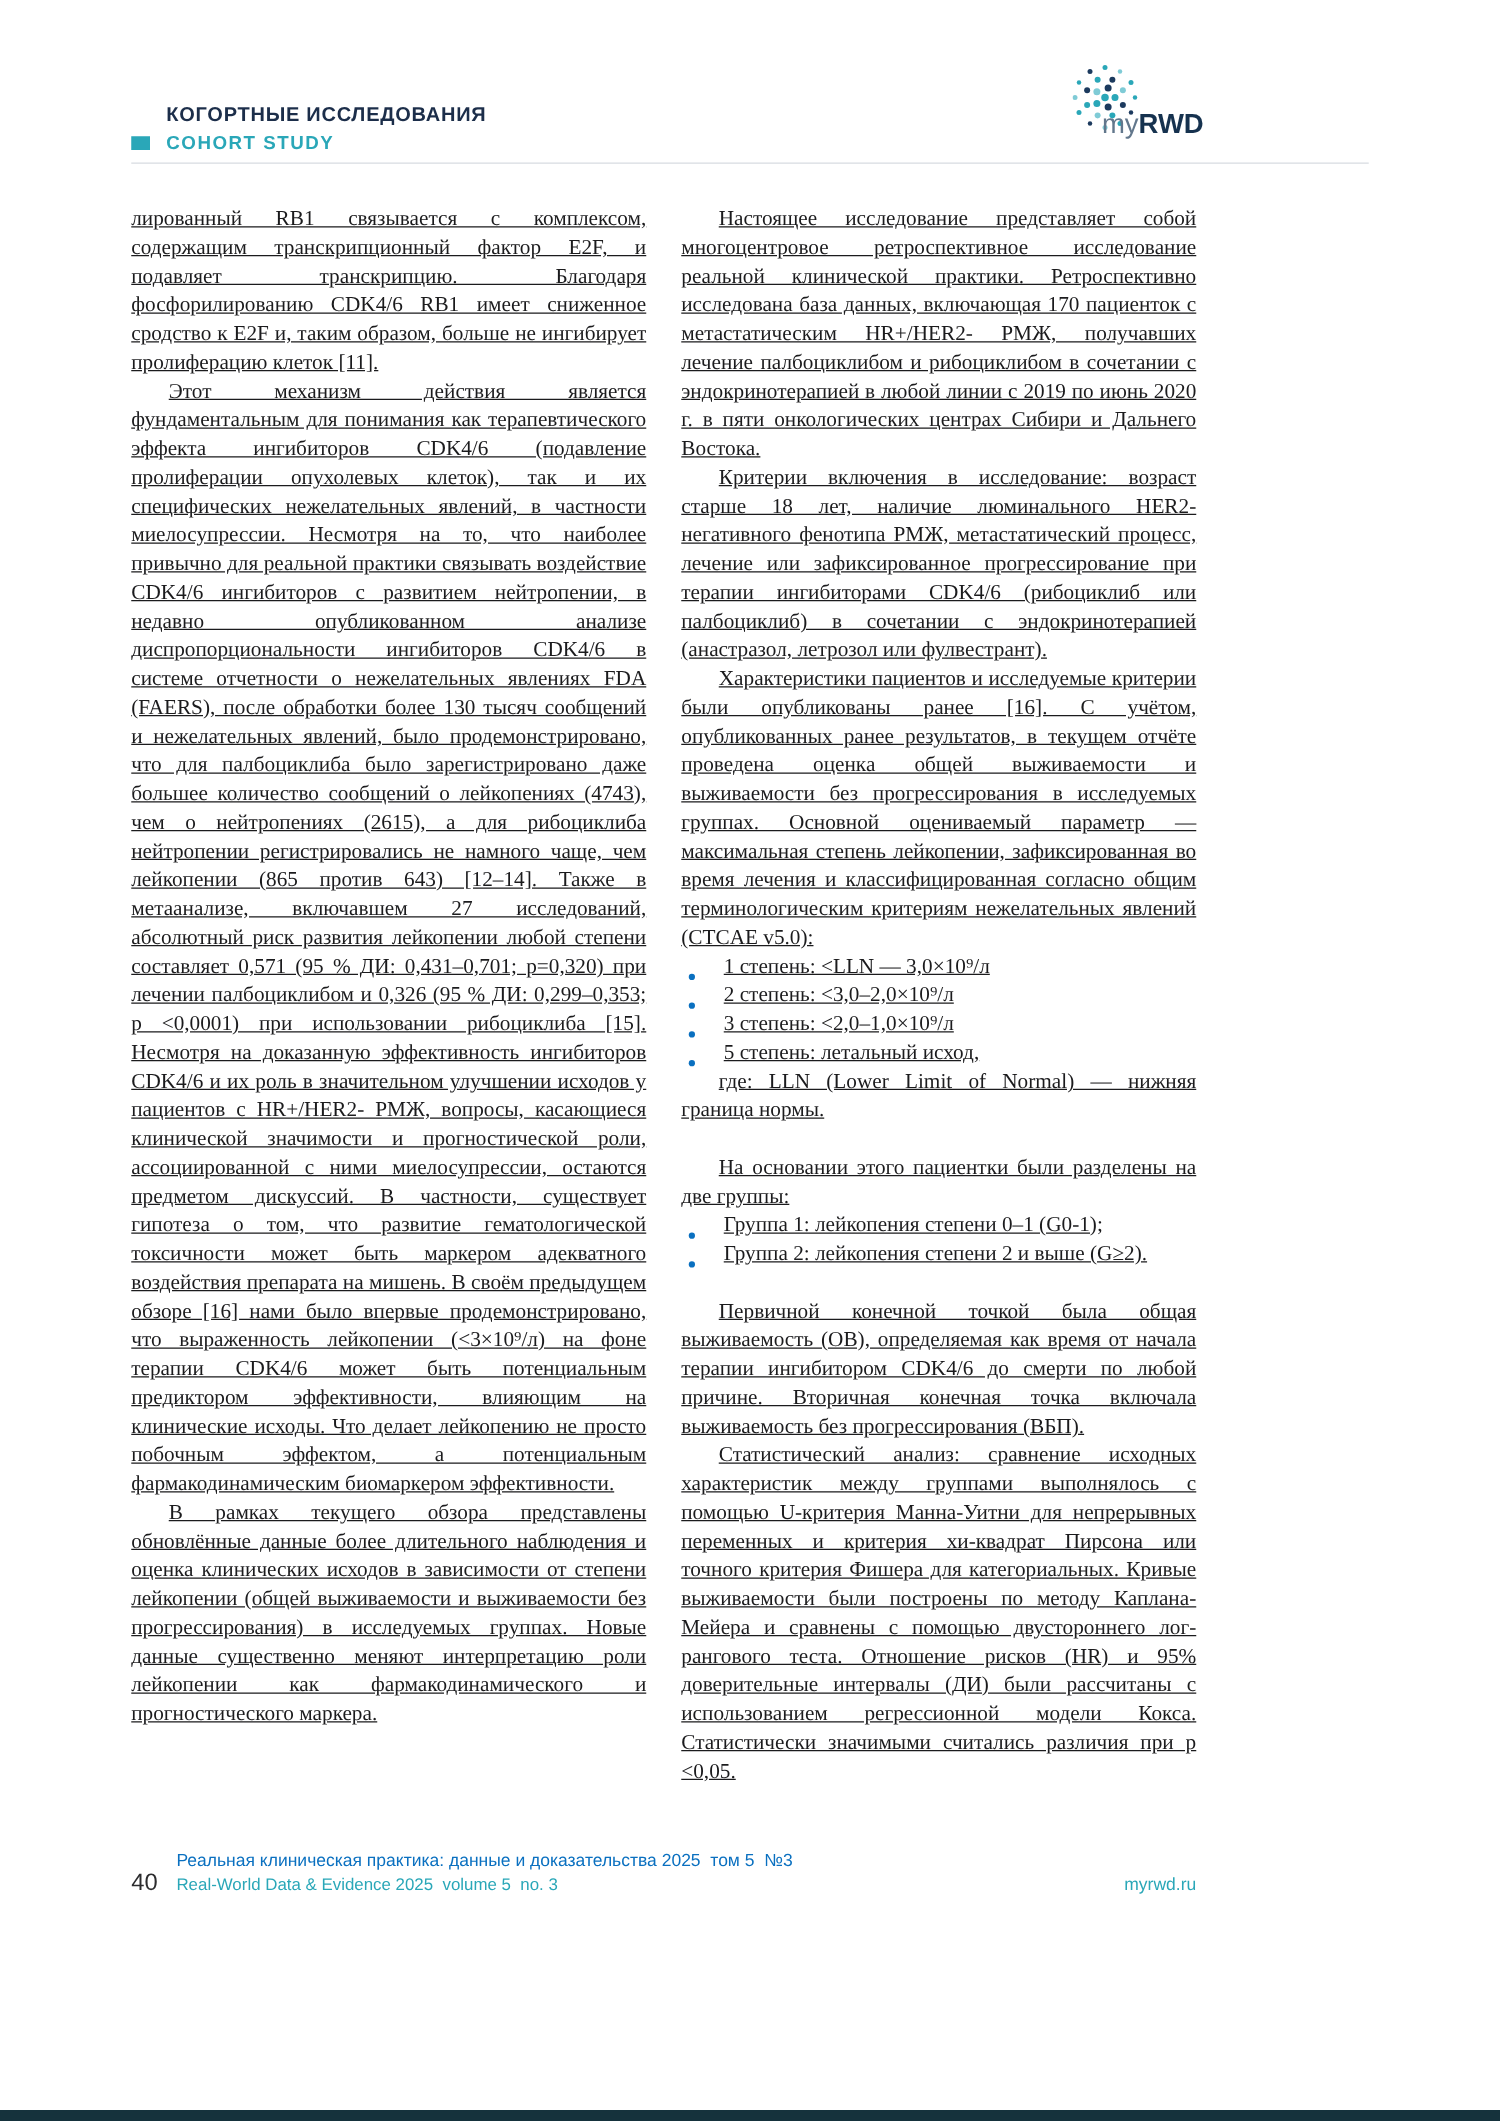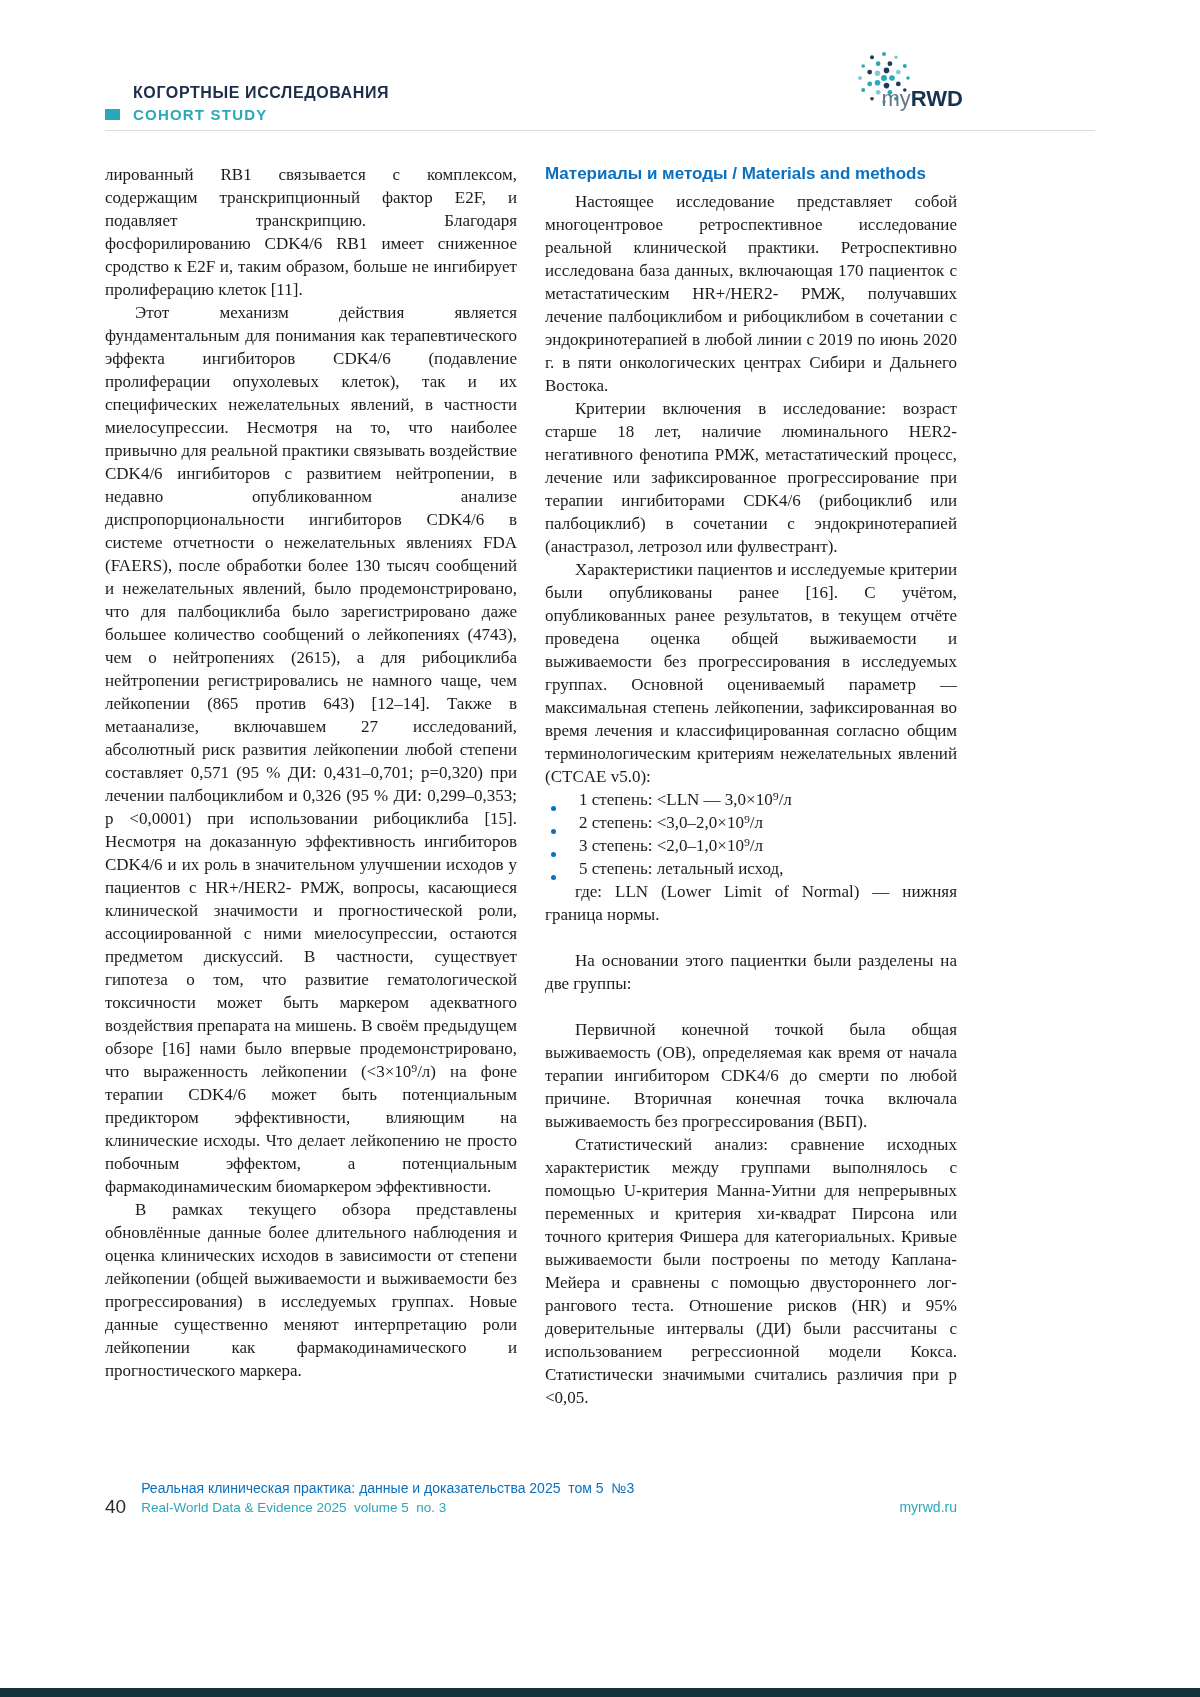--- a/index.html
+++ b/index.html
@@ -19,21 +19,21 @@
 
   .logo { position:absolute; left:753px; top:-32px; width:105px; height:58px; }
   .logo-dots { position:absolute; left:0; top:0; }
   .logo-text { position:absolute; right:0; bottom:2px; font-family:"Liberation Sans", sans-serif;
                font-size:22px; line-height:18px; }
   .lt-my { color:#62778c; font-weight:400; }
   .lt-rwd { color:#16324f; font-weight:700; }
 
   
   .content { position:absolute; left:105px; top:163px; width:852px; display:flex; gap:28px; }
-  .col { width:412px; font-size:17px; line-height:23px; }
+  .col { width:412px; font-size:17px; line-height:23px;text-decoration:underline; }
   .para { text-align:justify; hyphens:auto; }
   .indent { text-indent:30px; }
   .gap { margin-top:23px; }
 
   .section-heading { font-family:"Liberation Sans", sans-serif; font-size:17px; font-weight:700;
                      color:#0a70c0; line-height:22px; margin-bottom:5px; }
 
   .bullets { list-style:none; }
   .bullet-item { display:flex; align-items:flex-end; }
   .dot { flex:none; width:5px; height:5px; border-radius:50%; background:#0a70c0;
@@ -102,21 +102,20 @@
 
   <div class="content">
 
     <div class="col col-left">
       <p class="para">лированный RB1 связывается с комплексом, содержащим транскрипционный фактор E2F, и подавляет транскрипцию. Благодаря фосфорилированию CDK4/6 RB1 имеет сниженное сродство к E2F и, таким образом, больше не ингибирует пролиферацию клеток [11].</p>
       <p class="para indent">Этот механизм действия является фундаментальным для понимания как терапевтического эффекта ингибиторов CDK4/6 (подавление пролиферации опухолевых клеток), так и их специфических нежелательных явлений, в частности миелосупрессии. Несмотря на то, что наиболее привычно для реальной практики связывать воздействие CDK4/6 ингибиторов с развитием нейтропении, в недавно опубликованном анализе диспропорциональности ингибиторов CDK4/6 в системе отчетности о нежелательных явлениях FDA (FAERS), после обработки более 130 тысяч сообщений и нежелательных явлений, было продемонстрировано, что для палбоциклиба было зарегистрировано даже большее количество сообщений о лейкопениях (4743), чем о нейтропениях (2615), а для рибоциклиба нейтропении регистрировались не намного чаще, чем лейкопении (865 против 643) [12–14]. Также в метаанализе, включавшем 27 исследований, абсолютный риск развития лейкопении любой степени составляет 0,571 (95 % ДИ: 0,431–0,701; p=0,320) при лечении палбоциклибом и 0,326 (95 % ДИ: 0,299–0,353; p &lt;0,0001) при использовании рибоциклиба [15]. Несмотря на доказанную эффективность ингибиторов CDK4/6 и их роль в значительном улучшении исходов у пациентов с HR+/HER2- РМЖ, вопросы, касающиеся клинической значимости и прогностической роли, ассоциированной с ними миелосупрессии, остаются предметом дискуссий. В частности, существует гипотеза о том, что развитие гематологической токсичности может быть маркером адекватного воздействия препарата на мишень. В своём предыдущем обзоре [16] нами было впервые продемонстрировано, что выраженность лейкопении (&lt;3×10⁹/л) на фоне терапии CDK4/6 может быть потенциальным предиктором эффективности, влияющим на клинические исходы. Что делает лейкопению не просто побочным эффектом, а потенциальным фармакодинамическим биомаркером эффективности.</p>
       <p class="para indent">В рамках текущего обзора представлены обновлённые данные более длительного наблюдения и оценка клинических исходов в зависимости от степени лейкопении (общей выживаемости и выживаемости без прогрессирования) в исследуемых группах. Новые данные существенно меняют интерпретацию роли лейкопении как фармакодинамического и прогностического маркера.</p>
     </div>
 
     <div class="col col-right">
-      <h2 class="section-heading">Материалы и методы / Materials and methods</h2>
       <p class="para indent">Настоящее исследование представляет собой многоцентровое ретроспективное исследование реальной клинической практики. Ретроспективно исследована база данных, включающая 170 пациенток с метастатическим HR+/HER2- РМЖ, получавших лечение палбоциклибом и рибоциклибом в сочетании с эндокринотерапией в любой линии с 2019 по июнь 2020 г. в пяти онкологических центрах Сибири и Дальнего Востока.</p>
       <p class="para indent">Критерии включения в исследование: возраст старше 18 лет, наличие люминального HER2-негативного фенотипа РМЖ, метастатический процесс, лечение или зафиксированное прогрессирование при терапии ингибиторами CDK4/6 (рибоциклиб или палбоциклиб) в сочетании с эндокринотерапией (анастразол, летрозол или фулвестрант).</p>
       <p class="para indent">Характеристики пациентов и исследуемые критерии были опубликованы ранее [16]. С учётом, опубликованных ранее результатов, в текущем отчёте проведена оценка общей выживаемости и выживаемости без прогрессирования в исследуемых группах. Основной оцениваемый параметр — максимальная степень лейкопении, зафиксированная во время лечения и классифицированная согласно общим терминологическим критериям нежелательных явлений (CTCAE v5.0):</p>
 
       <ul class="bullets">
         <li class="bullet-item">
             <span class="dot"></span>
             <span class="bullet-text">1 степень: &lt;LLN — 3,0×10⁹/л</span>
           </li>
         <li class="bullet-item">
@@ -129,20 +128,30 @@
           </li>
         <li class="bullet-item">
             <span class="dot"></span>
             <span class="bullet-text">5 степень: летальный исход,</span>
           </li>
       </ul>
 
       <p class="para indent">где: LLN (Lower Limit of Normal) — нижняя граница нормы.</p>
       <p class="para indent gap">На основании этого пациентки были разделены на две группы:</p>
 
+      <ul class="bullets">
+        <li class="bullet-item">
+            <span class="dot"></span>
+            <span class="bullet-text">Группа 1: лейкопения степени 0–1 (G0-1);</span>
+          </li>
+        <li class="bullet-item">
+            <span class="dot"></span>
+            <span class="bullet-text">Группа 2: лейкопения степени 2 и выше (G≥2).</span>
+          </li>
+      </ul>
 
       <p class="para indent gap">Первичной конечной точкой была общая выживаемость (ОВ), определяемая как время от начала терапии ингибитором CDK4/6 до смерти по любой причине. Вторичная конечная точка включала выживаемость без прогрессирования (ВБП).</p>
       <p class="para indent">Статистический анализ: сравнение исходных характеристик между группами выполнялось с помощью U-критерия Манна-Уитни для непрерывных переменных и критерия хи-квадрат Пирсона или точного критерия Фишера для категориальных. Кривые выживаемости были построены по методу Каплана-Мейера и сравнены с помощью двустороннего лог-рангового теста. Отношение рисков (HR) и 95% доверительные интервалы (ДИ) были рассчитаны с использованием регрессионной модели Кокса. Статистически значимыми считались различия при p &lt;0,05.</p>
     </div>
 
   </div>
 
   <div class="footer">
     <div class="footer-left">
       <div class="page-num">40</div>

